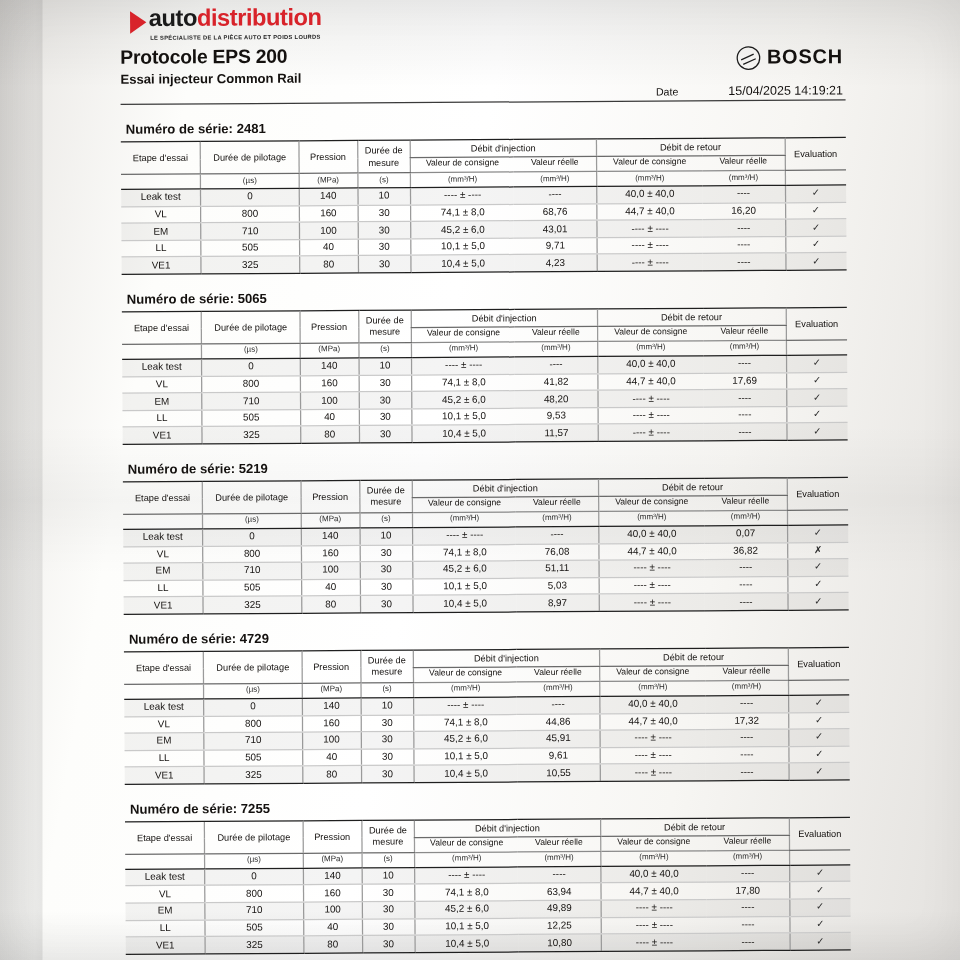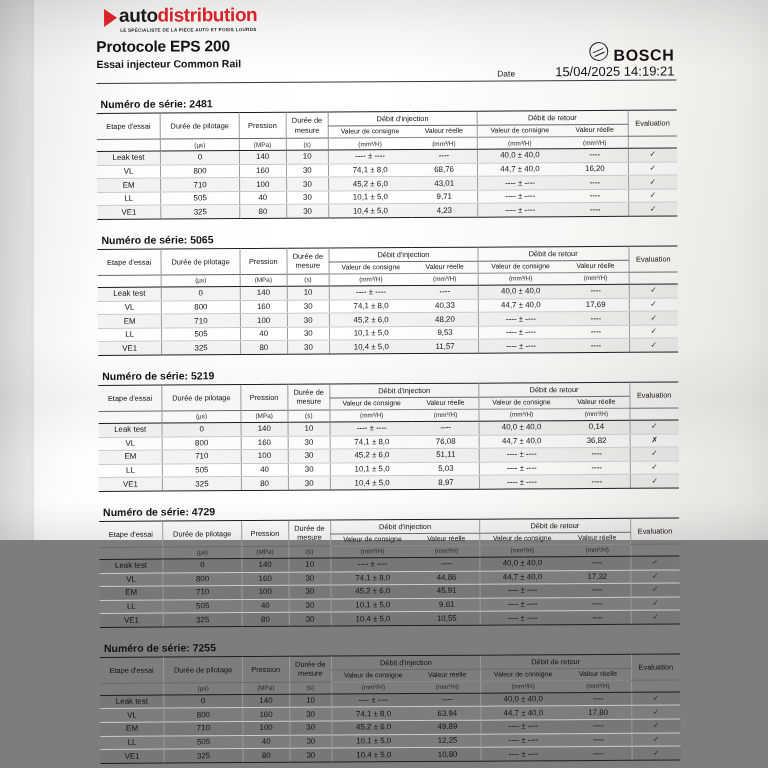--- a/index.html
+++ b/index.html
@@ -10,21 +10,21 @@
     width: 768px;
     height: 768px;
     background: #7d7d7d;
     font-family: "Liberation Sans", sans-serif;
     overflow: hidden;
   }
   .page {
     position: absolute;
     left: 0; top: 0;
     width: 768px;
-    height: 540px;
+    height: 768px;
     background: linear-gradient(100deg,#e9e7e4 0%, #fdfdfb 18%, #ffffff 45%, #f7f6f3 72%, #e4e2df 100%);
     box-shadow: inset 0 0 40px rgba(0,0,0,0.05);
     text-decoration: underline;
   }
   
   .shade {
     position: absolute;
     left: 0; right: 0;
     pointer-events: none;
   }
@@ -115,34 +115,33 @@
     left: 3px; top: 7px;
     width: 11px; height: 3px;
     border-top: 1.4px solid #1b1b1b;
     border-bottom: 1.4px solid #1b1b1b;
     transform: rotate(-24deg);
   }
   .bosch-name {
     font-size: 16px;
     font-weight: bold;
     letter-spacing: 0.6px;
-    margin-top: 10px;
   }
   .date-row {
     position: absolute;
     right: 2px;
     bottom: 1px;
     display: flex;
     align-items: baseline;
     gap: 40px;
     font-size: 9px;
     text-align: right;
   }
   .date-label { font-weight: normal; font-size: 8.5px; }
-  .date-value { font-size: 13px; }
+  .date-value { font-size: 10px; }
 
   
   .section { margin-top: 14px; }
   .serial {
     font-size: 10.5px;
     font-weight: bold;
     margin-left: 4px;
     margin-bottom: 3px;
   }
   table.proto {
@@ -394,21 +393,21 @@
             <td class="vsep">40,0 ± 40,0</td>
             <td>----</td>
             <td class="vsep eval">✓</td>
           </tr>
           <tr>
             <td class="cell-left">VL</td>
             <td class="vsep">800</td>
             <td class="vsep">160</td>
             <td class="vsep">30</td>
             <td class="vsep">74,1 ± 8,0</td>
-            <td>40,33</td>
+            <td>41,82</td>
             <td class="vsep">44,7 ± 40,0</td>
             <td>17,69</td>
             <td class="vsep eval">✓</td>
           </tr>
           <tr class="alt">
             <td class="cell-left">EM</td>
             <td class="vsep">710</td>
             <td class="vsep">100</td>
             <td class="vsep">30</td>
             <td class="vsep">45,2 ± 6,0</td>
@@ -487,21 +486,21 @@
         </thead>
         <tbody class="body">
           <tr class="alt">
             <td class="cell-left">Leak test</td>
             <td class="vsep">0</td>
             <td class="vsep">140</td>
             <td class="vsep">10</td>
             <td class="vsep">---- ± ----</td>
             <td>----</td>
             <td class="vsep">40,0 ± 40,0</td>
-            <td>0,14</td>
+            <td>0,07</td>
             <td class="vsep eval">✓</td>
           </tr>
           <tr>
             <td class="cell-left">VL</td>
             <td class="vsep">800</td>
             <td class="vsep">160</td>
             <td class="vsep">30</td>
             <td class="vsep">74,1 ± 8,0</td>
             <td>76,08</td>
             <td class="vsep">44,7 ± 40,0</td>

